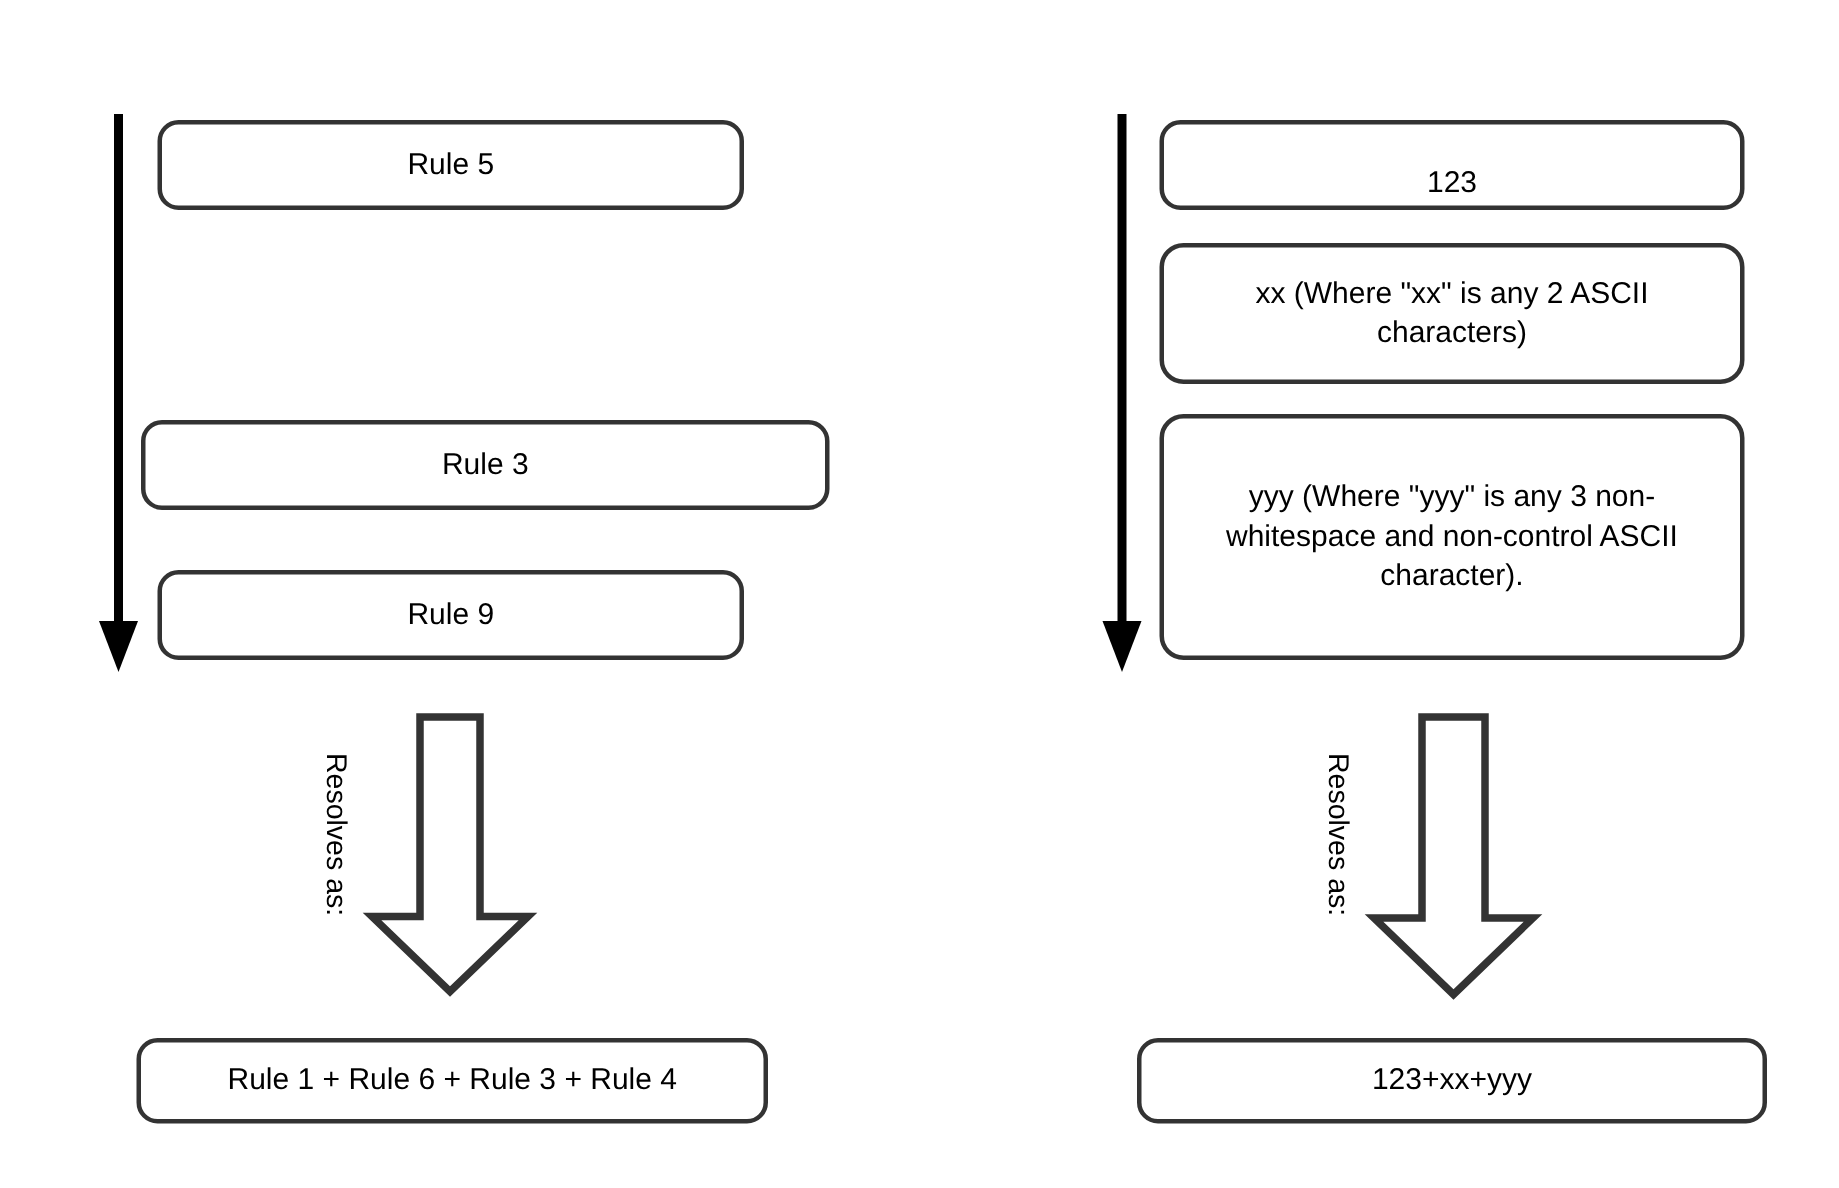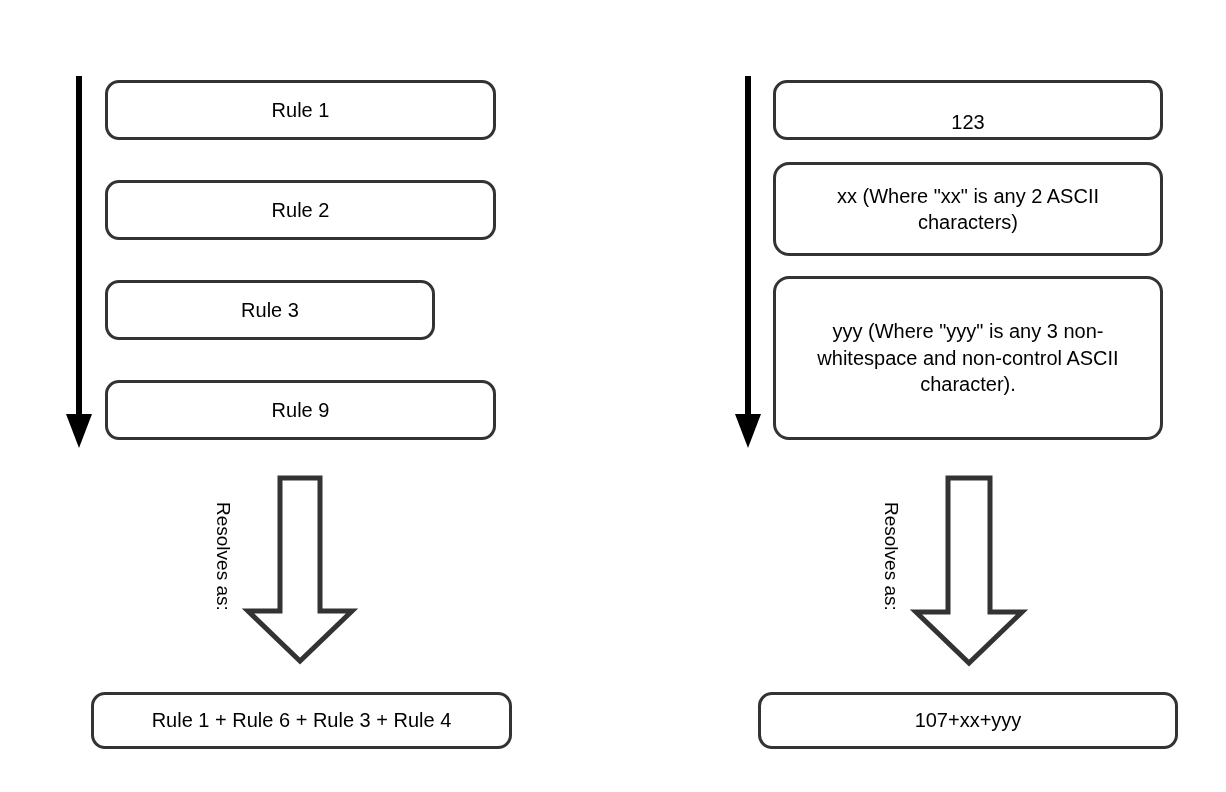--- a/index.html
+++ b/index.html
@@ -61,28 +61,25 @@
 <body>
 
 <div id="canvas">
 
   <svg class="spine" style="left:60px; top:72px;" width="44" height="384" viewBox="0 0 44 384">
     <line x1="19" y1="4" x2="19" y2="355" stroke="#000000" stroke-width="6"></line>
     <polygon points="19,376 6,342 32,342" fill="#000000"></polygon>
   </svg>
 
   <div class="rbox" style="left:105px; top:80px; width:391px; height:60px;">
-    <span>Rule 1</span>
+    <span>Rule 5</span>
   </div>
 
-  <div class="rbox" style="left:105px; top:180px; width:391px; height:60px;">
-    <span>Rule 2</span>
-  </div>
 
-  <div class="rbox" style="left:105px; top:280px; width:330px; height:60px;">
+  <div class="rbox" style="left:94px; top:280px; width:459px; height:60px;">
     <span>Rule 3</span>
   </div>
 
   <div class="rbox" style="left:105px; top:380px; width:391px; height:60px;">
     <span>Rule 9</span>
   </div>
 
   <div class="vlabel" style="left:234px; top:502px;">Resolves as:</div>
 
   <svg class="blockarrow" style="left:240px; top:470px;" width="125" height="200" viewBox="0 0 125 200">
@@ -110,16 +107,16 @@
     <span>yyy (Where "yyy" is any 3 non-whitespace and non-control ASCII character).</span>
   </div>
 
   <div class="vlabel" style="left:902px; top:502px;">Resolves as:</div>
 
   <svg class="blockarrow" style="left:908px; top:470px;" width="125" height="200" viewBox="0 0 125 200">
     <polygon points="40,8 82,8 82,142 114,142 61,193 8,142 40,142" fill="#ffffff" stroke="#333333" stroke-width="5" stroke-linejoin="miter"></polygon>
   </svg>
 
   <div class="rbox" style="left:758px; top:692px; width:420px; height:57px;">
-    <span>107+xx+yyy</span>
+    <span>123+xx+yyy</span>
   </div>
 
 </div>
 
 </body></html>

